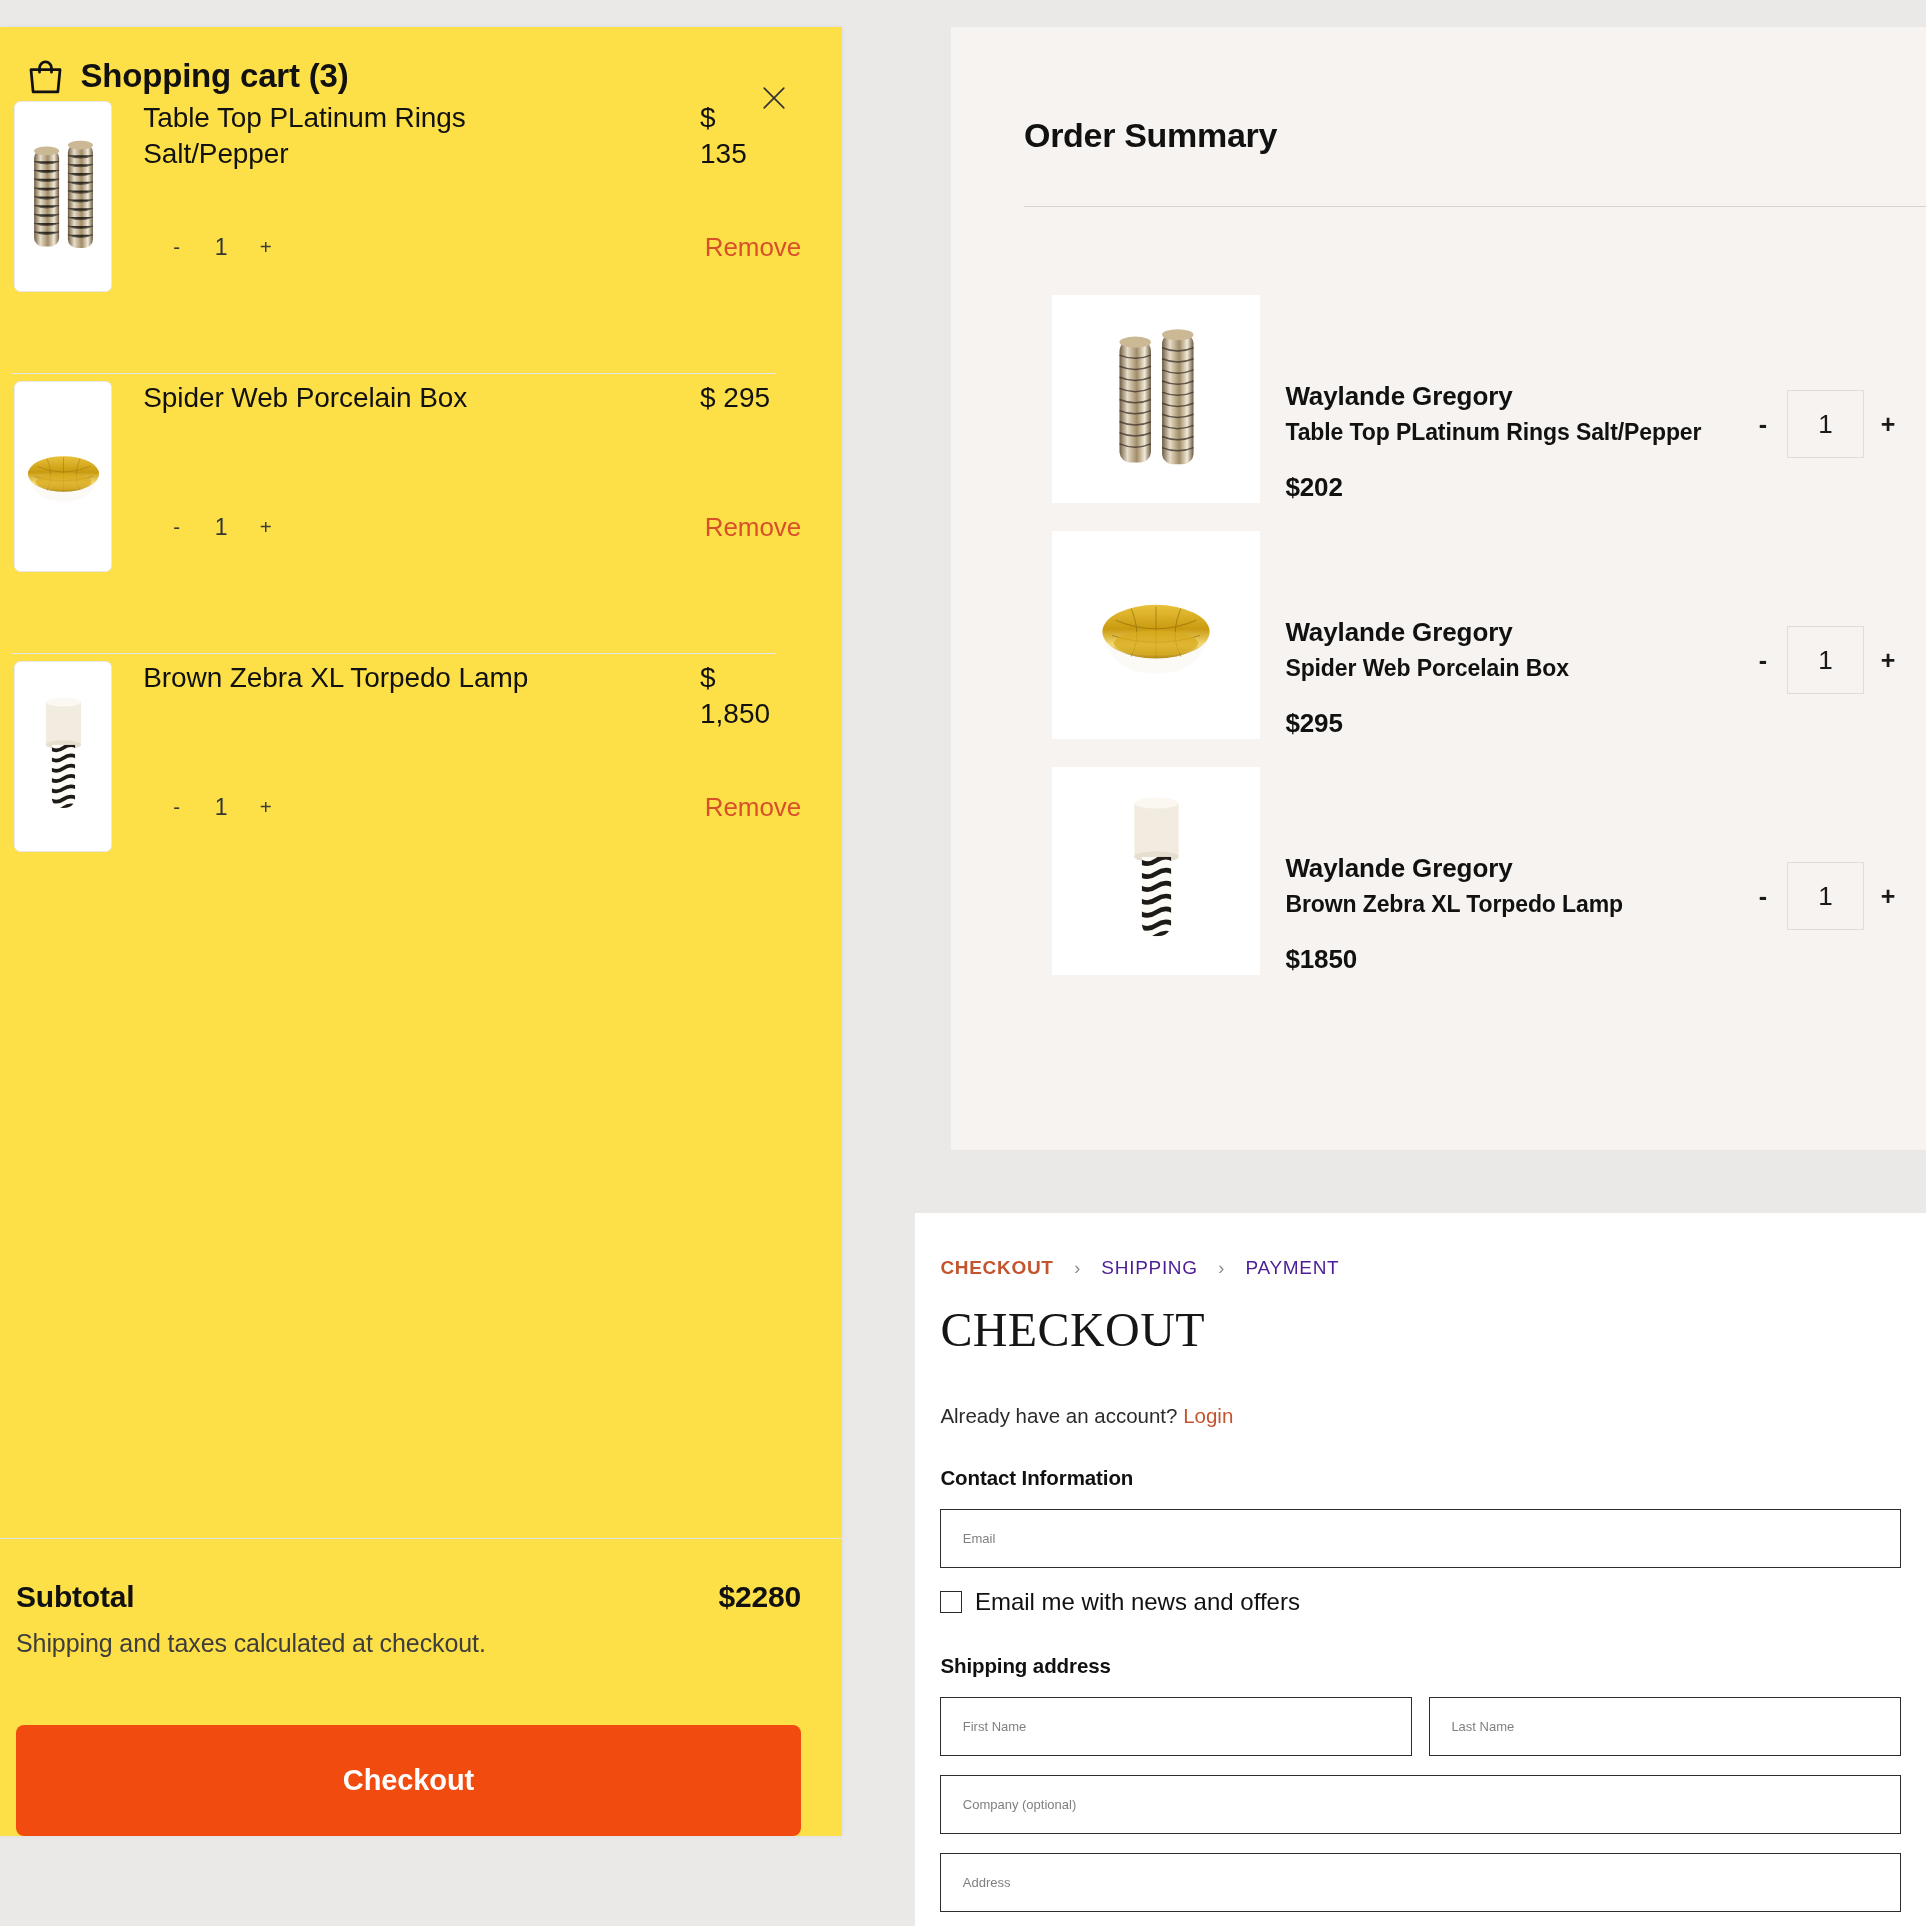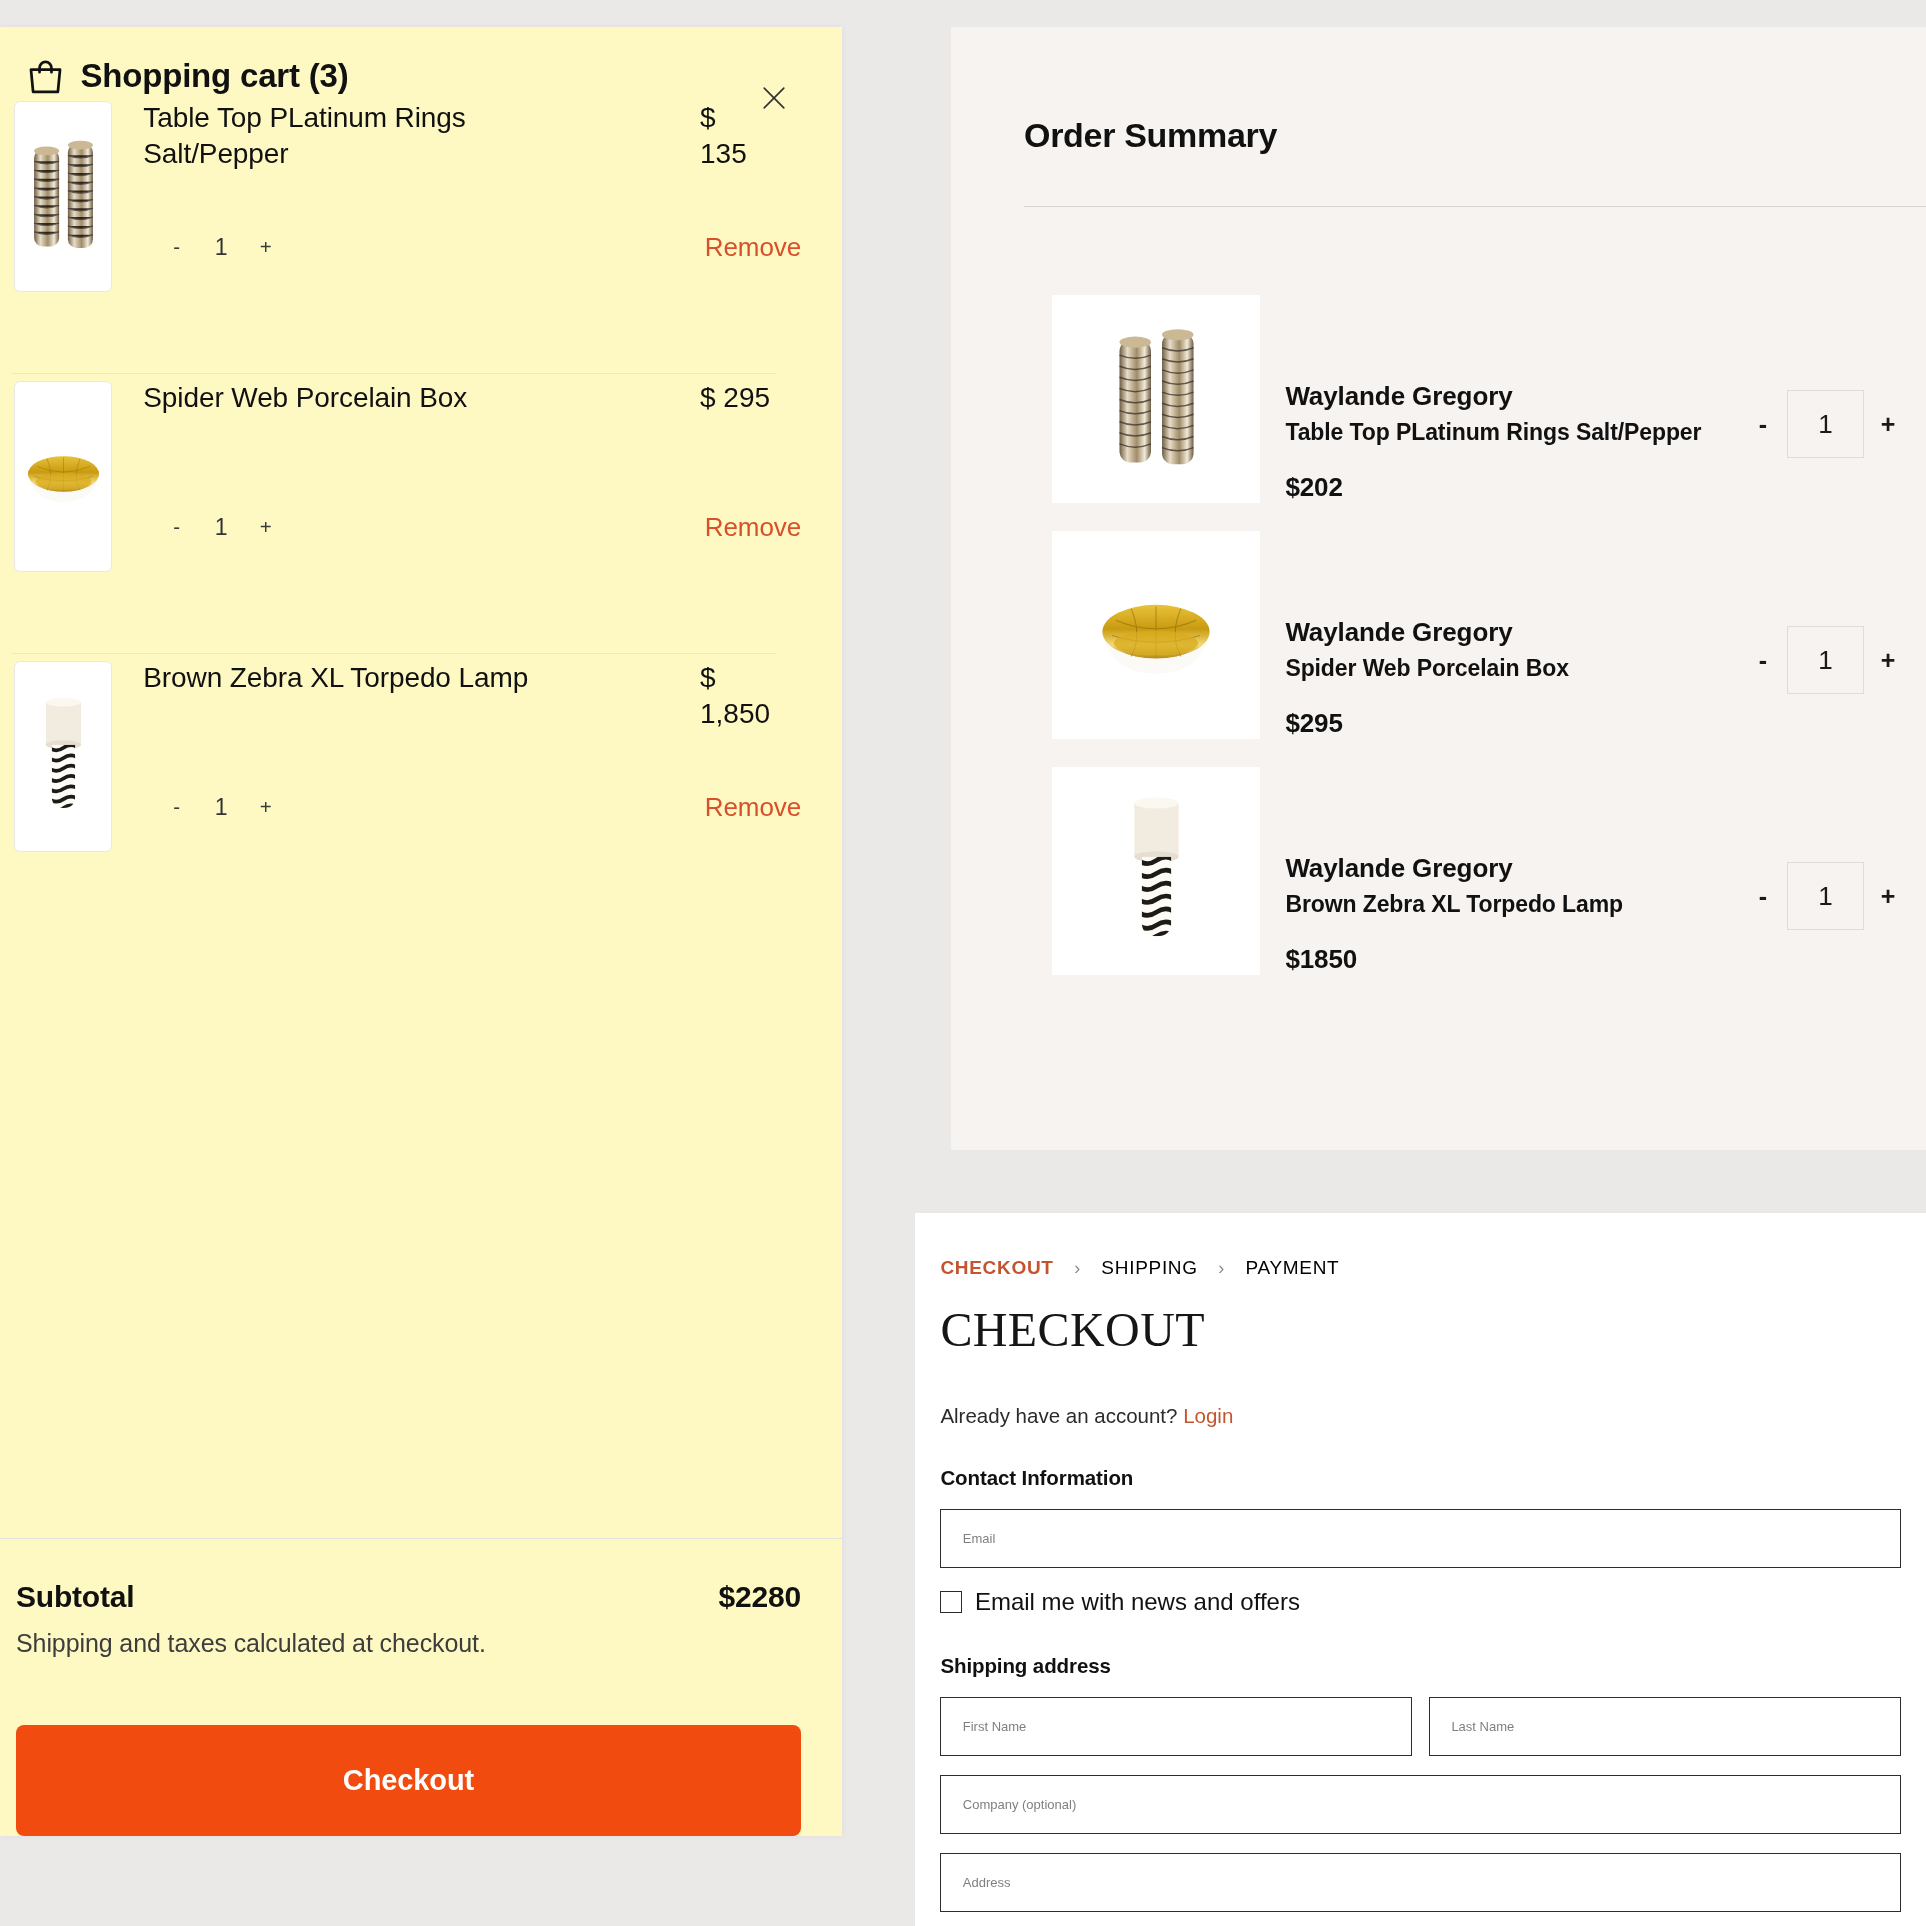--- a/index.html
+++ b/index.html
@@ -16,21 +16,21 @@
     position: relative;
   }
 
   
   #cart-drawer {
     position: absolute;
     left: 0;
     top: 27px;
     width: 842px;
     height: 1809px;
-    background: #fef9c3;
+    background: #fde047;
     box-shadow: 0.9px 0 6.2px rgba(0,0,0,0.05);
     display: flex;
     flex-direction: column;
   }
 
   #cart-header {
     display: flex;
     align-items: center;
     padding: 31px 27px 0 24.5px;
     height: 67px;
@@ -339,21 +339,21 @@
     padding: 0 25.4px;
     overflow: hidden;
   }
   #breadcrumb {
     display: flex;
     align-items: center;
     padding-top: 44px;
     font-size: 19px;
     letter-spacing: 0.7px;
   }
-  .bc-step { color: #000000; }
+  .bc-step { color: #4c1d95; }
   .bc-step.active { color: #c4542e; font-weight: 600; }
   .bc-sep {
     margin: 0 20.5px;
     color: #8d8d8d;
     font-size: 18px;
     font-weight: 300;
   }
   #checkout-heading {
     margin-top: 23px;
     font-family: "Liberation Serif", serif;

